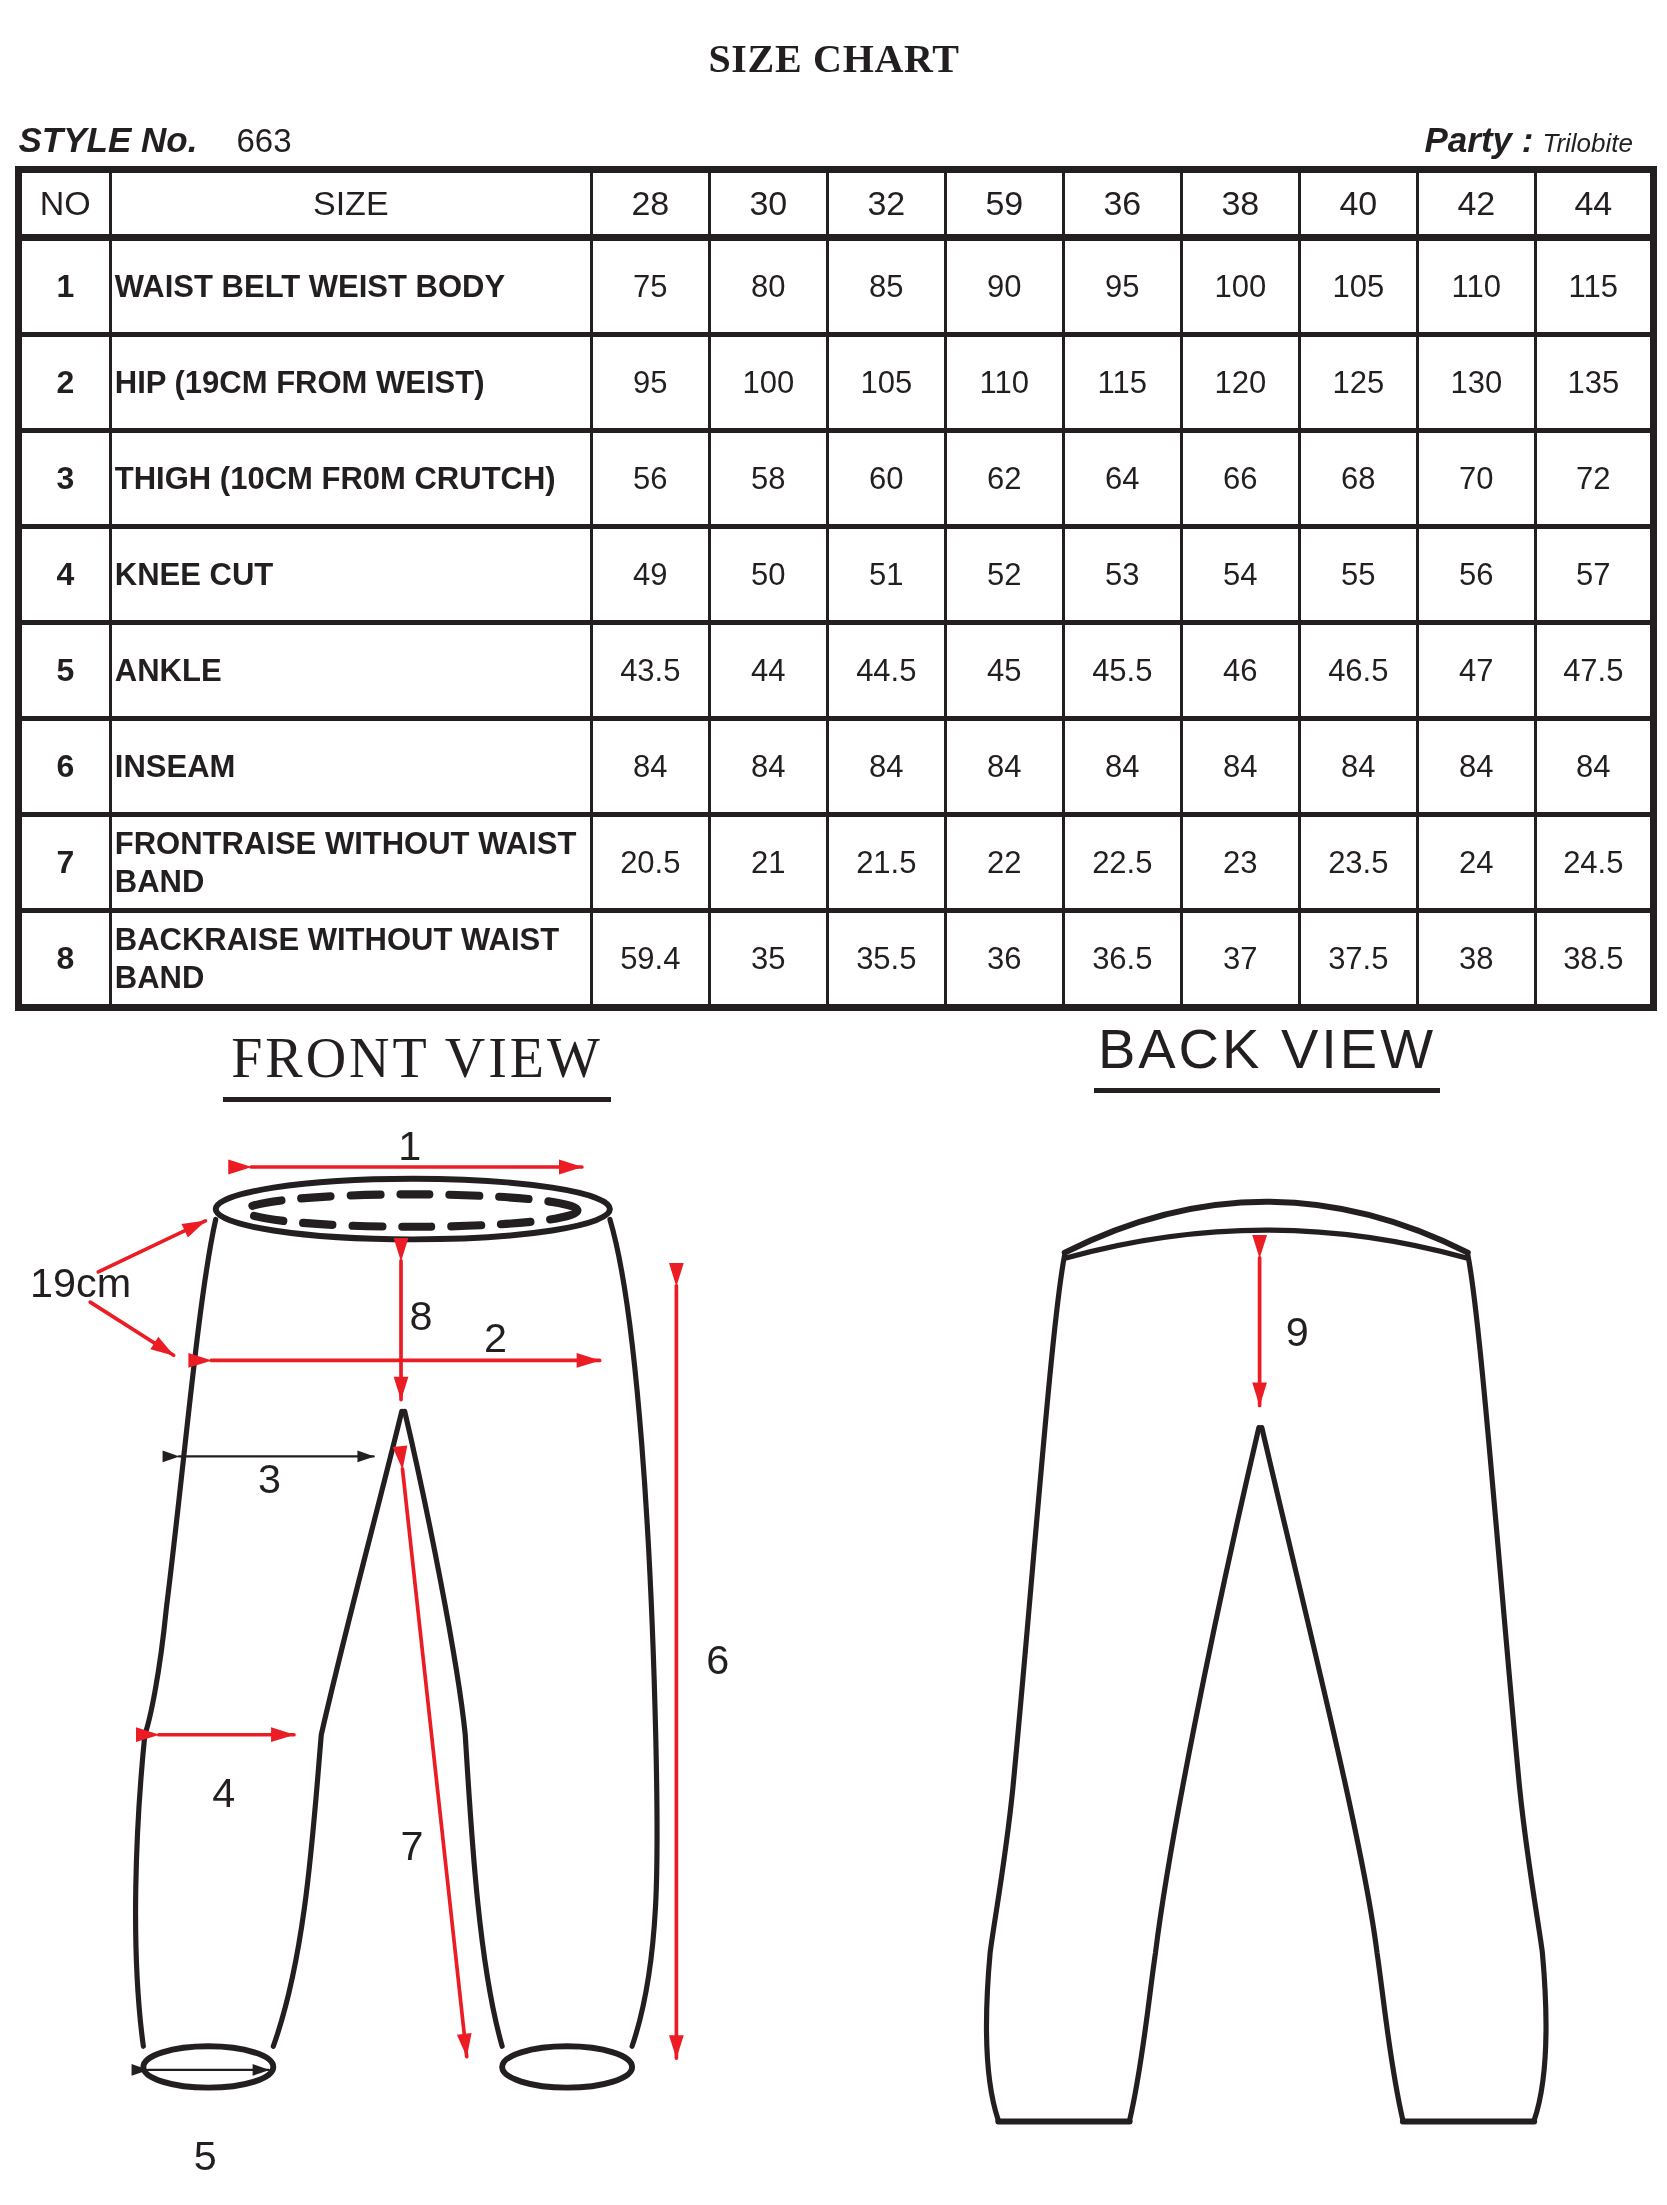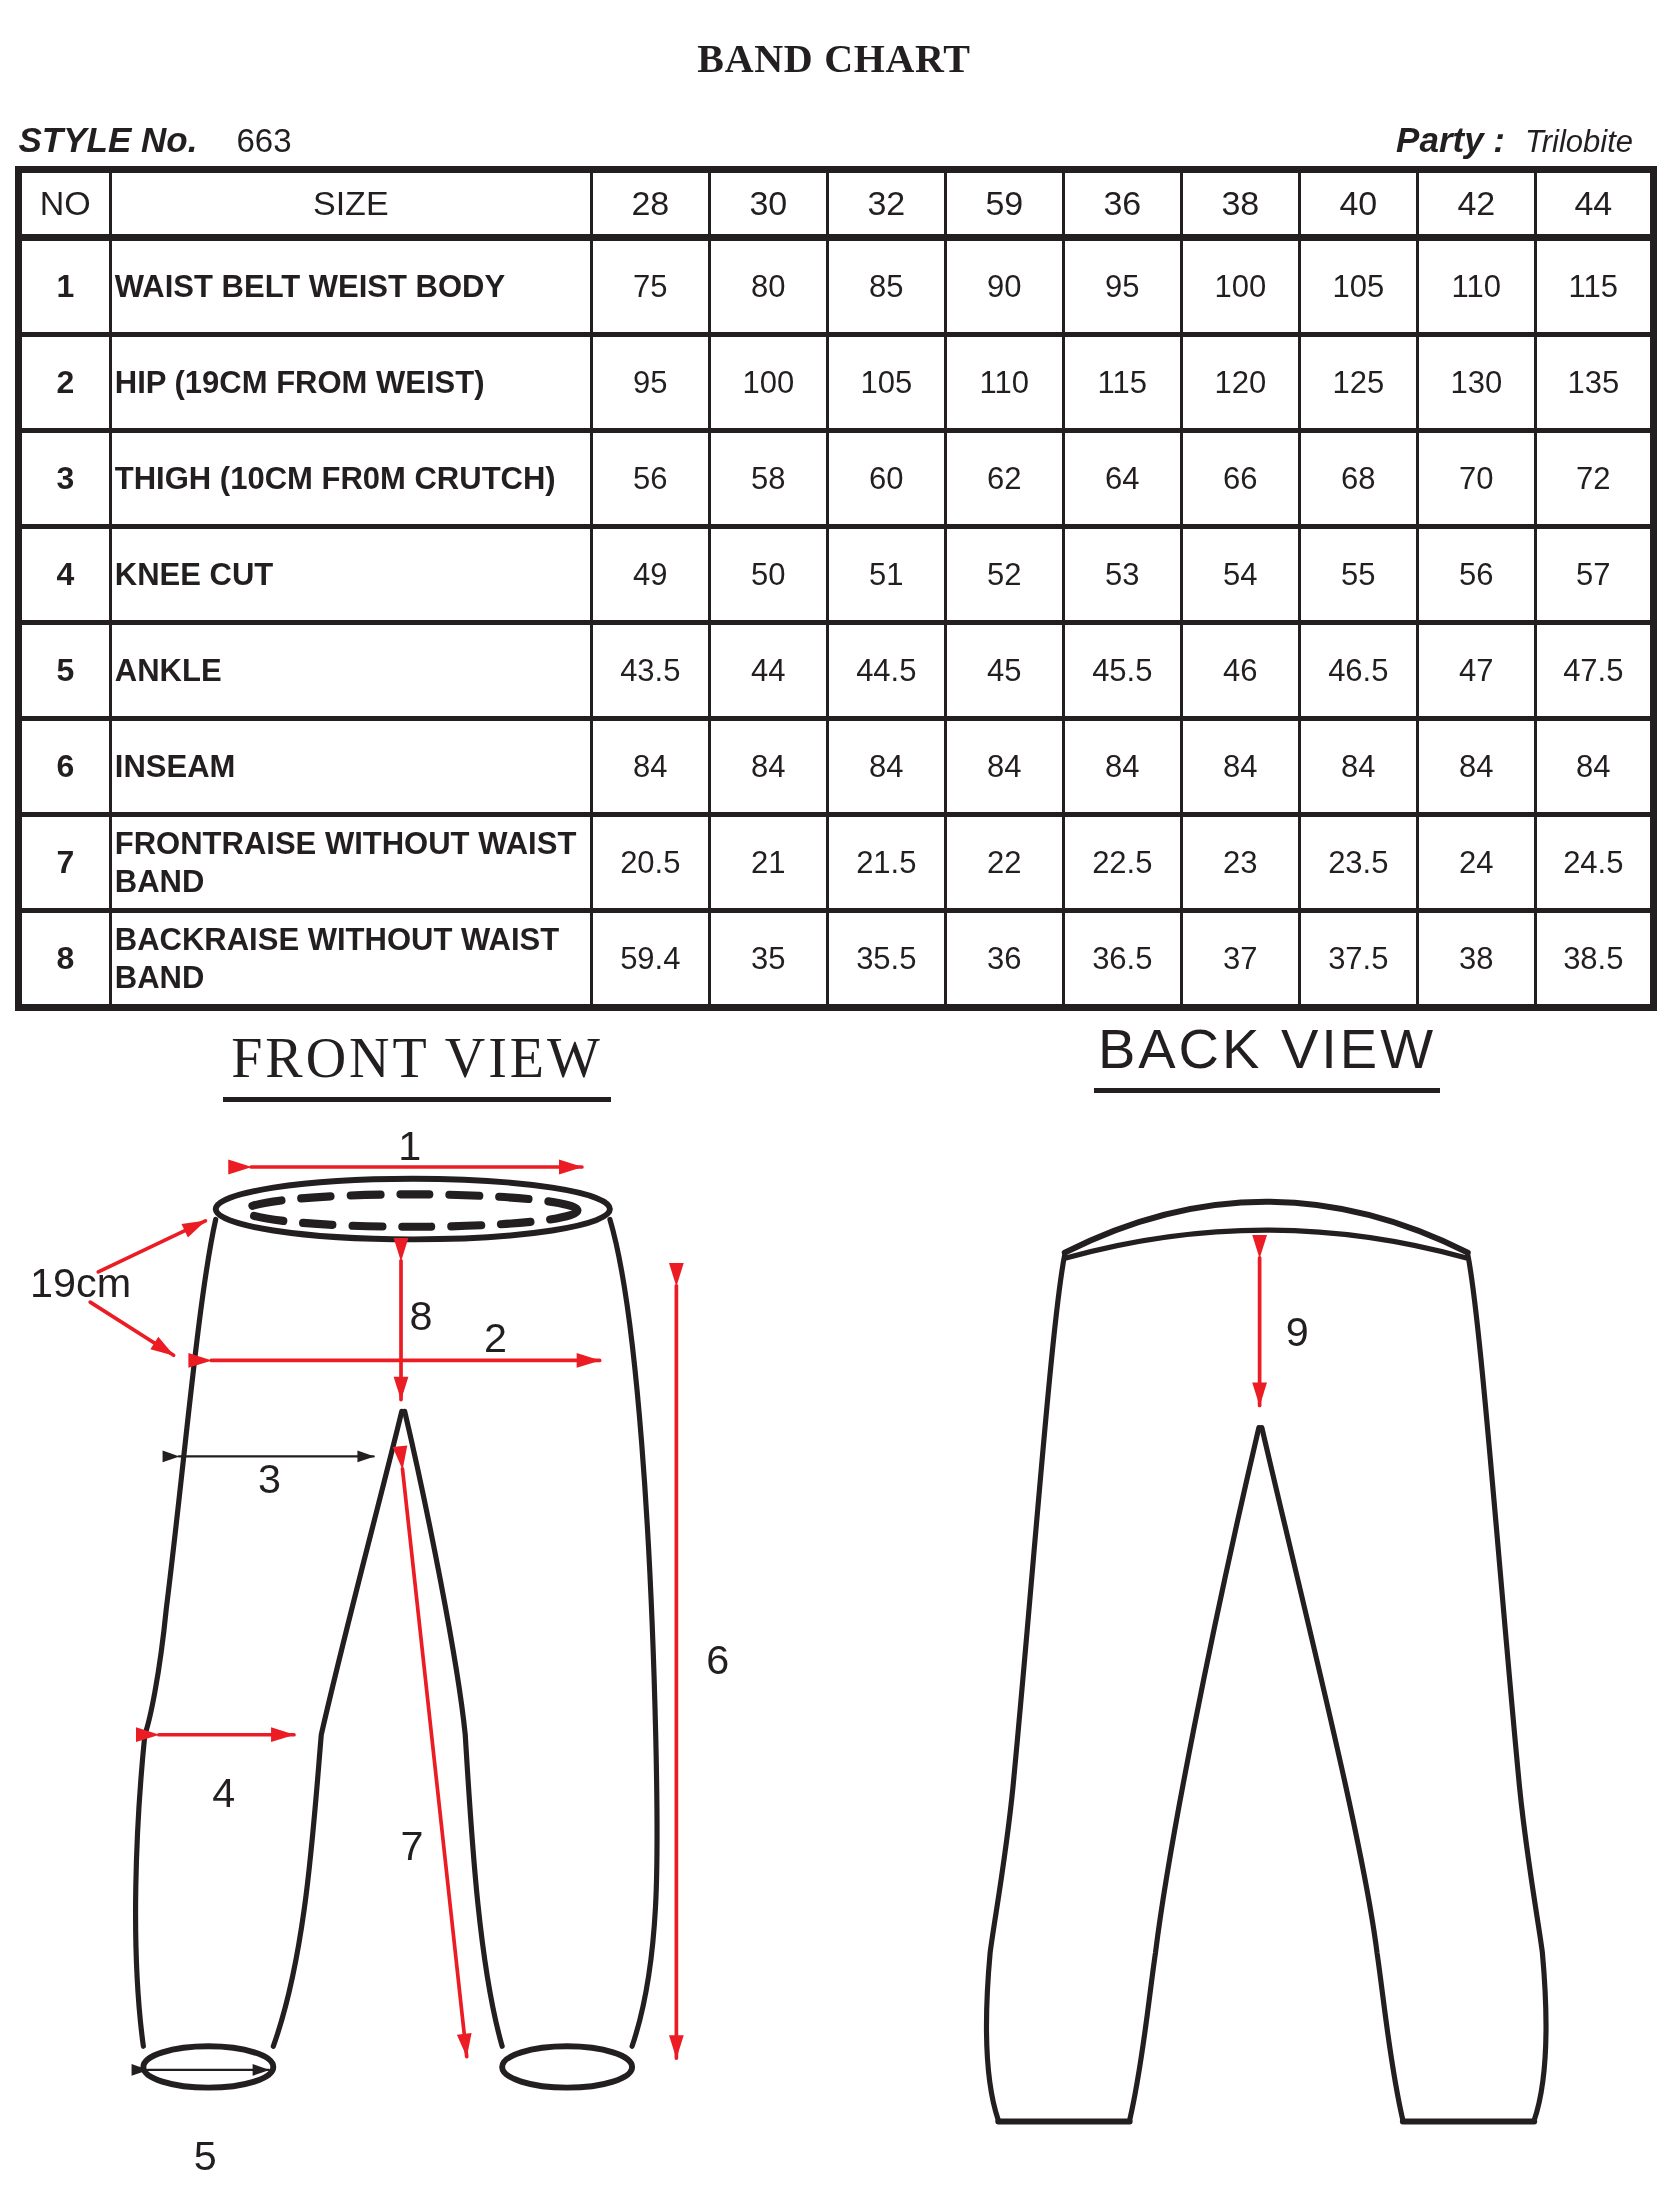--- a/index.html
+++ b/index.html
@@ -10,21 +10,21 @@
   
   .doc-title{
     position:absolute;top:35px;left:0;width:1668px;text-align:center;
     font-family:"Liberation Serif",serif;font-weight:bold;font-size:40px;letter-spacing:0.7px;
   }
   .meta-line{position:absolute;top:120px;left:18.5px;right:35px;height:44px;}
   .style-label{position:absolute;left:0;top:0;font-size:35px;font-weight:bold;font-style:italic;}
   .style-value{position:absolute;left:218px;top:1.5px;font-size:33px;}
   .party-group{position:absolute;right:0;top:0;}
   .party-label{font-size:35px;font-weight:bold;font-style:italic;text-align:right;}
-  .party-value{font-size:31px;font-style:italic;margin-left:20px;}
+  .party-value{font-size:26px;font-style:italic;margin-left:9px;}
   
   table.size-table{
     position:absolute;left:14.8px;top:166px;width:1635px;
     border-collapse:collapse;table-layout:fixed;border:7.4px solid #231f20;
   }
   .size-table th,.size-table td{
     border:3.7px solid #231f20;border-top-width:5.9px;border-bottom-width:5.9px;
     text-align:center;vertical-align:middle;background:#fff;
   }
   .size-table th{height:59px;font-size:34px;font-weight:normal;border-bottom-width:7.4px;}
@@ -39,21 +39,21 @@
     border-bottom:5.2px solid #231f20;padding-bottom:7.4px;white-space:nowrap;
   }
   #front-title{left:223px;top:1026px;width:388px;font-family:Liberation Serif, serif;}
   #back-title{left:1094px;top:1016px;width:346px;}
   svg.drawing{position:absolute;left:0;top:947px;}
   .dim-num{font-family:"Liberation Sans",sans-serif;font-size:56px;fill:#231f20;}
 </style>
 </head>
 <body>
 
-<div class="doc-title">BAND CHART</div>
+<div class="doc-title">SIZE CHART</div>
 <div class="meta-line">
   <span class="style-label">STYLE No.</span>
   <span class="style-value">663</span>
   <span class="party-group">
     <span class="party-label">Party :</span><span class="party-value">Trilobite</span>
   </span>
 </div>
 
 <table class="size-table">
   <colgroup>

